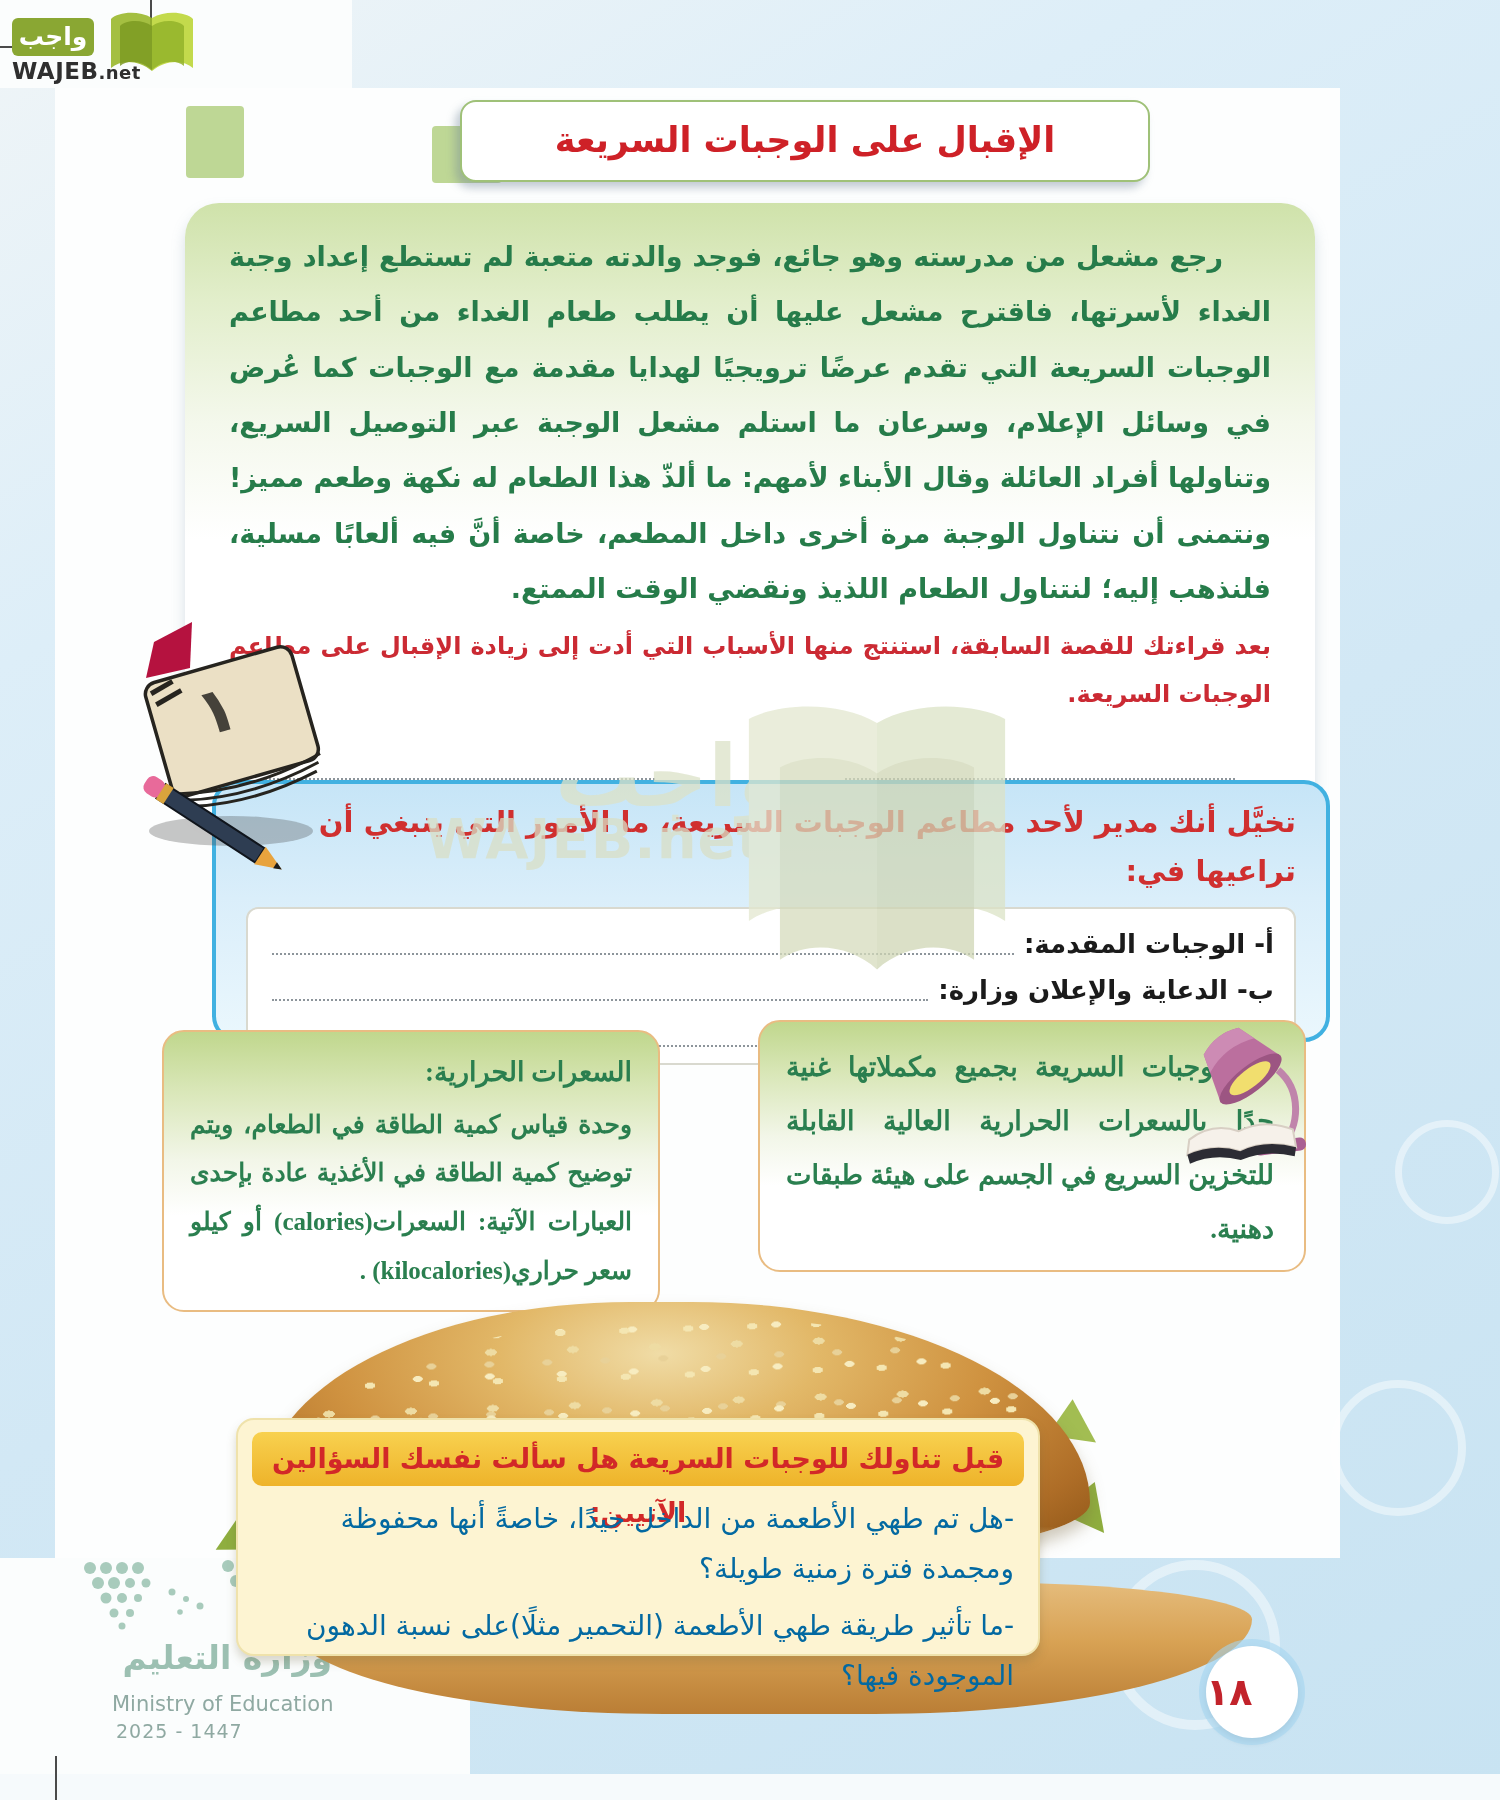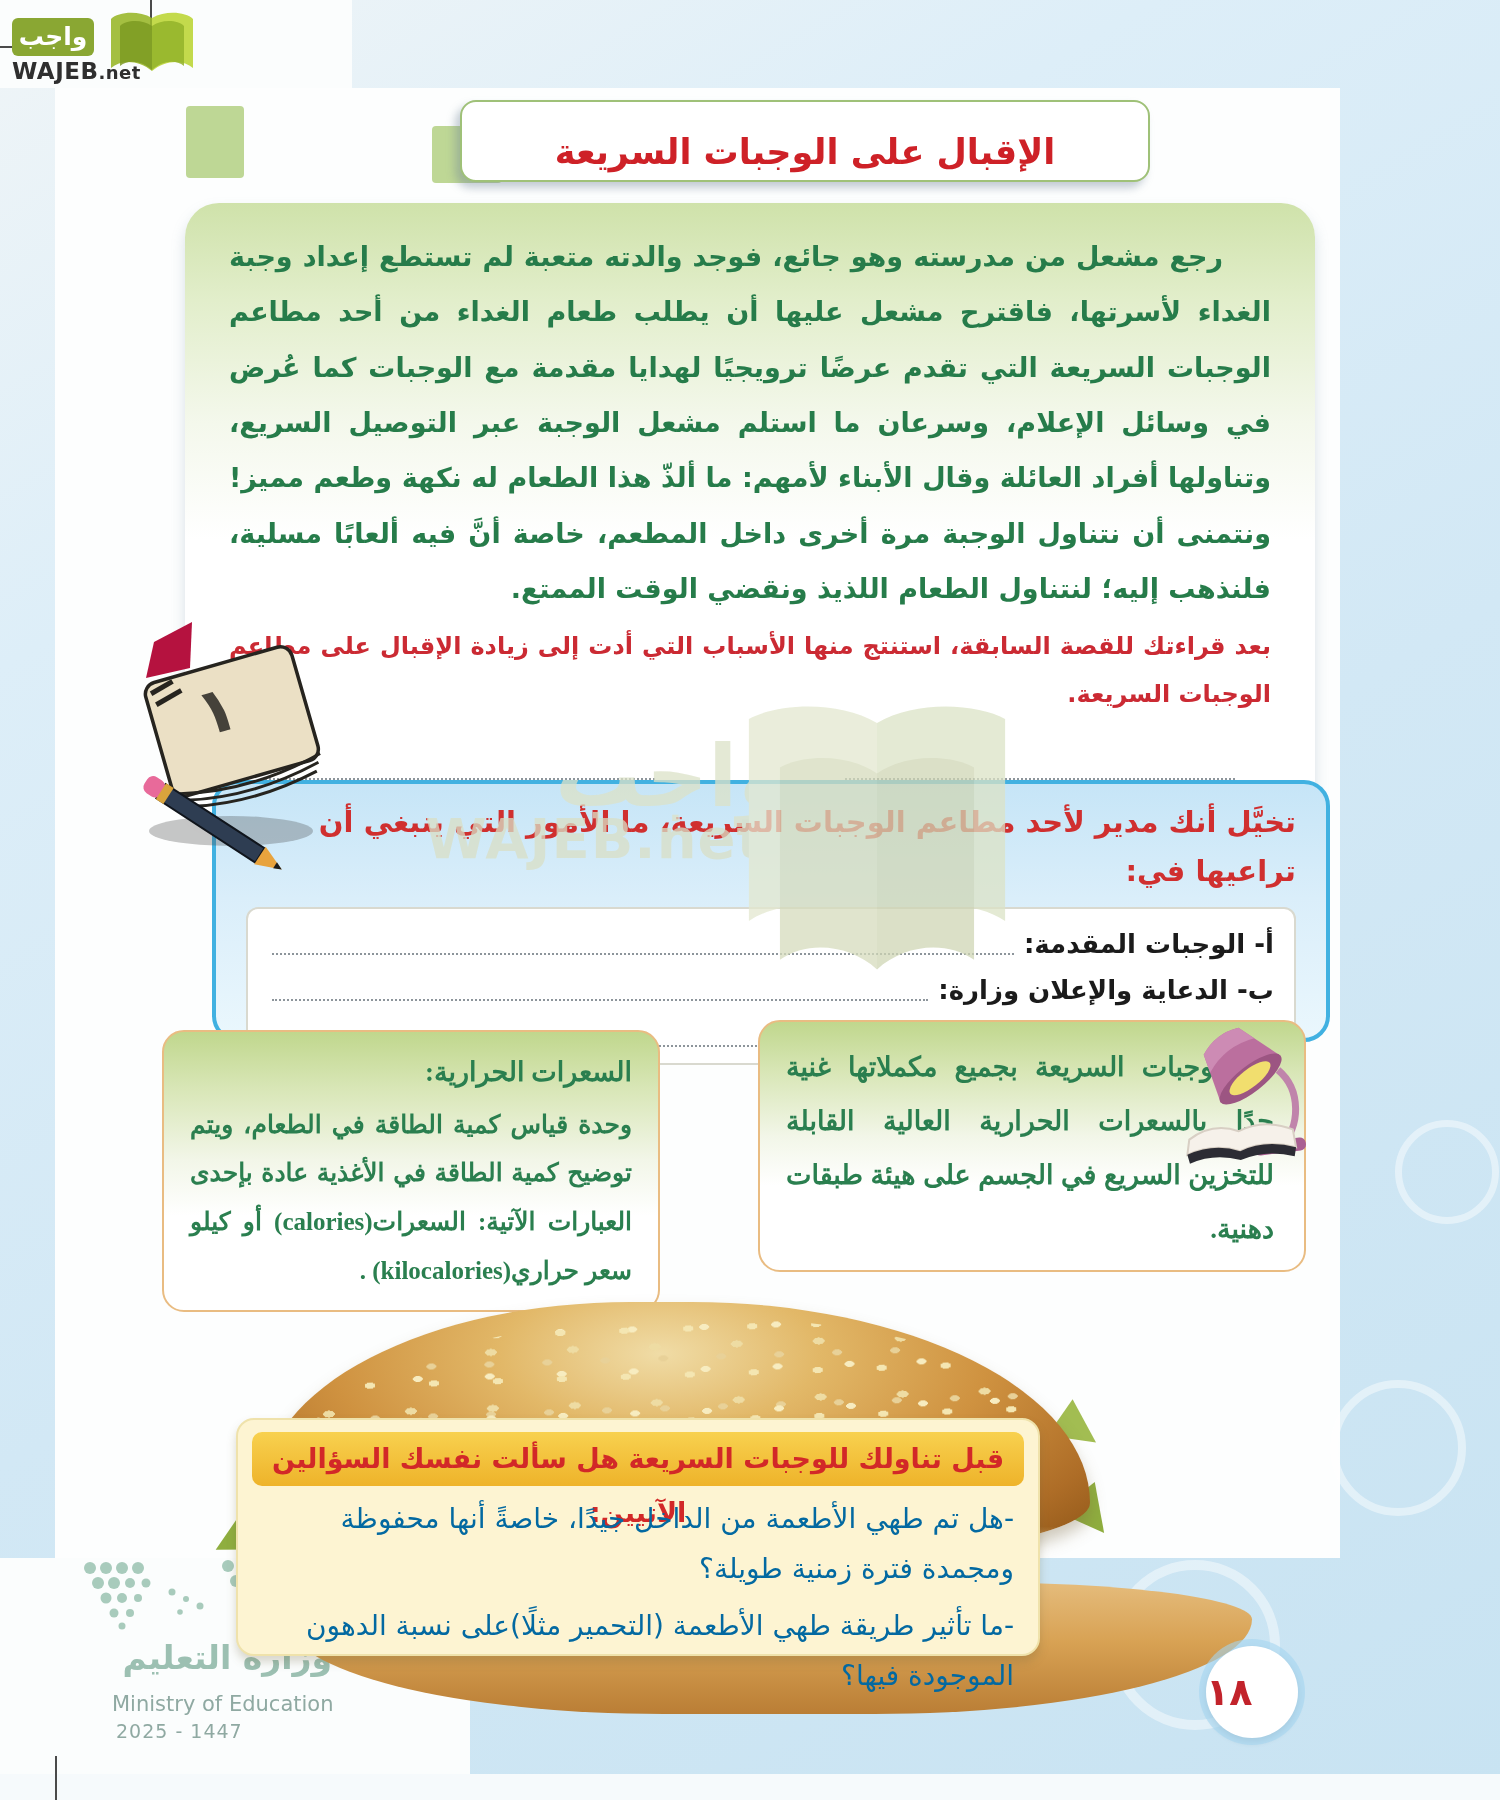--- a/index.html
+++ b/index.html
@@ -28,21 +28,21 @@
   .wajeb-latin .tld{font-size:18px;color:#2f2f2f;margin-top:12px;}
   .wajeb-book{position:absolute;left:96px;top:0px;}
 
   
   .green-sq{position:absolute;background:#bed795;border-radius:4px;z-index:1;}
   .sq1{left:186px;top:106px;width:58px;height:72px;}
   .sq2{left:432px;top:126px;width:70px;height:57px;}
   .title-box{position:absolute;left:460px;top:100px;width:686px;height:78px;background:#fff;
     border:2px solid #9fc178;border-radius:16px;z-index:2;
     box-shadow:-5px 6px 9px rgba(110,130,150,.4);}
-  .title-box h1{margin:12px;font-size:35px;font-weight:700;color:#ce2127;text-align:center;line-height:76px;}
+  .title-box h1{margin:0;font-size:35px;font-weight:700;color:#ce2127;text-align:center;line-height:76px;}
 
   
   .story-box{position:absolute;left:185px;top:203px;width:1130px;height:612px;border-radius:34px;
     background:linear-gradient(180deg,#cfe2aa 0%,#e2eecb 16%,#f4f8ec 36%,#ffffff 55%);
     box-shadow:0 8px 14px rgba(120,145,165,.28);box-sizing:border-box;padding:26px 44px 10px;}
   .story-text{margin:0;color:#267c4a;font-weight:700;font-size:27px;line-height:2.05;
     text-align:justify;text-indent:48px;}
   .story-prompt{margin:6px 0 0;color:#cb2a33;font-weight:700;font-size:24px;line-height:2.0;text-align:justify;}
   .answers{margin-top:36px;display:flex;flex-direction:column;gap:44px;}
   .answers .row{display:flex;justify-content:space-between;padding:0 36px;}

